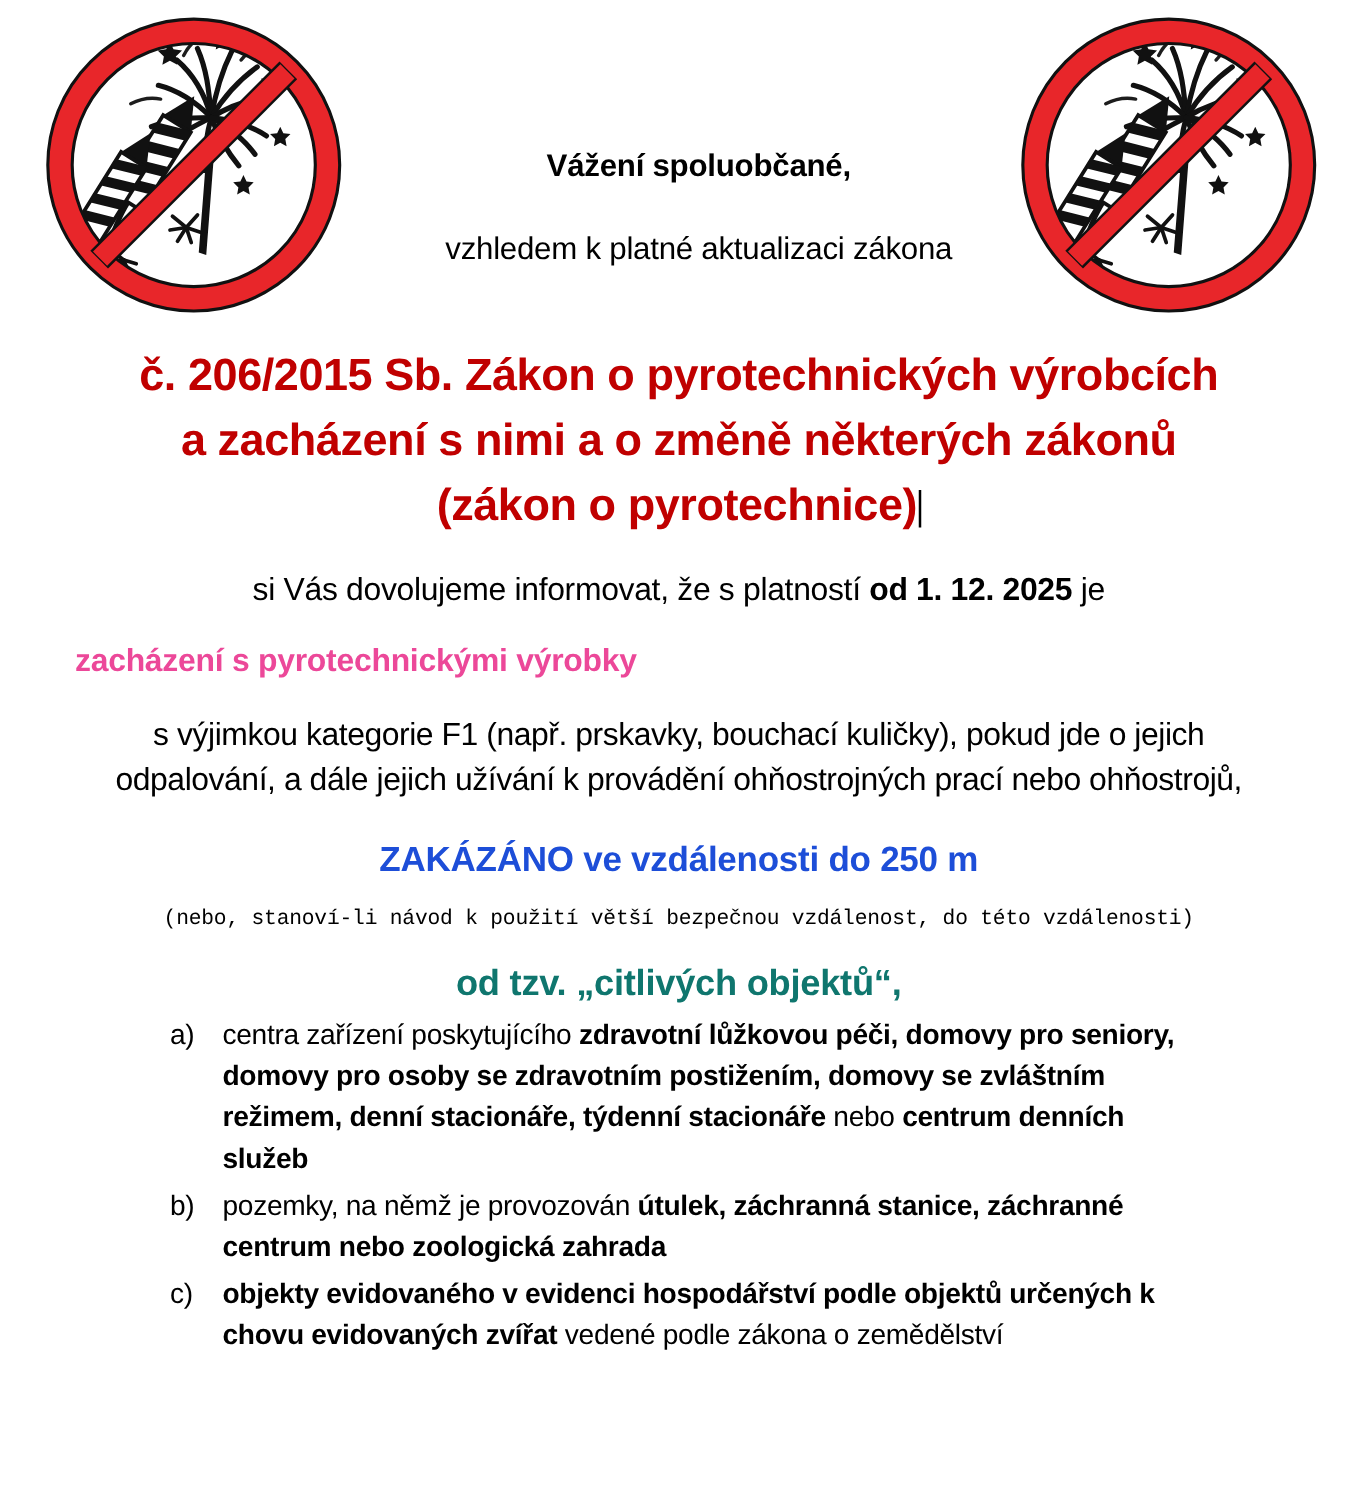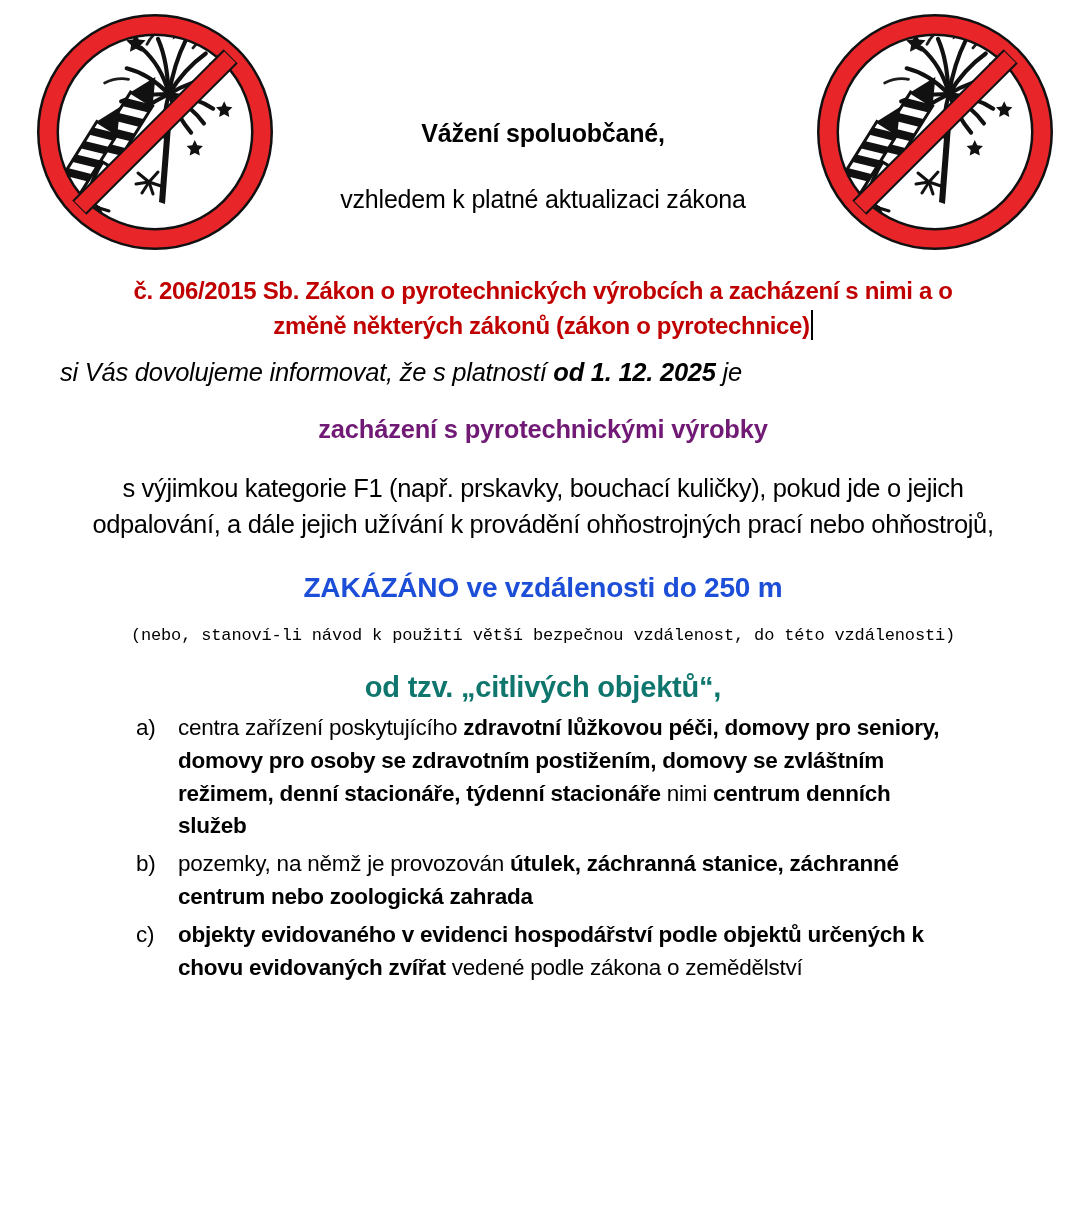--- a/index.html
+++ b/index.html
@@ -36,21 +36,21 @@
     top: 12px;
     width: 246px;
     height: 240px;
   }
   .sign.left  { left: 32px; }
   .sign.right { left: 812px; }
   .sign svg { display: block; width: 100%; height: 100%; }
 
   .header-text {
     position: absolute;
-    left: 282px;
+    left: 298px;
     top: 8px;
     width: 522px;
     text-align: center;
   }
   .salutation {
     font-weight: bold;
     font-size: 25px;
     line-height: 1.2;
     margin-top: 110px;
     letter-spacing: -0.2px;
@@ -65,52 +65,50 @@
 
   
   .body-block {
     padding: 0 60px;
     box-sizing: border-box;
   }
 
   .law-title {
     color: #C00000;
     font-weight: bold;
-    font-size: 24px;
+    font-size: 36px;
     line-height: 1.44;
     text-align: center;
     margin-top: 22px;
     padding: 0 48px;
     position: relative;
     letter-spacing: -0.35px;
   }
   .caret {
     display: inline-block;
     width: 2px;
     height: 30px;
     background: #000000;
     vertical-align: -6px;
     margin-left: 1px;
   }
 
   .info-line {
     font-size: 25.5px;
     line-height: 1.35;
-    text-align: left;
-    margin-top: 12px;
+    text-align: center;
+    margin-top: 26px;
     letter-spacing: -0.25px;
-    font-style: italic;
   }
   .info-line b { font-weight: bold; }
 
   .red-em {
-    color: #701a75;
+    color: #ec4899;
     font-weight: bold;
     font-size: 25.5px;
-    text-align: center;
     margin-top: 25px;
     letter-spacing: -0.2px;
   }
 
   .exception-par {
     font-size: 25.5px;
     line-height: 1.42;
     text-align: center;
     margin-top: 26px;
     padding: 0 24px;
@@ -369,21 +367,21 @@
     <div class="ban-line">ZAKÁZÁNO ve vzdálenosti do 250 m</div>
 
     <div class="fineprint">(nebo, stanoví-li návod k použití větší bezpečnou vzdálenost, do této vzdálenosti)</div>
 
     <div class="sensitive-line">od tzv. „citlivých objektů“,</div>
 
 
     <ul class="alpha-list">
       <li class="alpha-item">
         <span class="alpha-marker">a)</span>
-        <span class="alpha-text"><span>centra zařízení poskytujícího </span><b>zdravotní lůžkovou péči, domovy pro seniory, domovy pro osoby se zdravotním postižením, domovy se zvláštním režimem, denní stacionáře, týdenní stacionáře</b><span> nimi </span><b>centrum denních služeb</b></span>
+        <span class="alpha-text"><span>centra zařízení poskytujícího </span><b>zdravotní lůžkovou péči, domovy pro seniory, domovy pro osoby se zdravotním postižením, domovy se zvláštním režimem, denní stacionáře, týdenní stacionáře</b><span> nebo </span><b>centrum denních služeb</b></span>
       </li>
       <li class="alpha-item">
         <span class="alpha-marker">b)</span>
         <span class="alpha-text"><span>pozemky, na němž je provozován </span><b>útulek, záchranná stanice, záchranné centrum nebo zoologická zahrada</b></span>
       </li>
       <li class="alpha-item">
         <span class="alpha-marker">c)</span>
         <span class="alpha-text"><b>objekty evidovaného v evidenci hospodářství podle objektů určených k chovu evidovaných zvířat</b><span> vedené podle zákona o zemědělství</span></span>
       </li>
     </ul>

